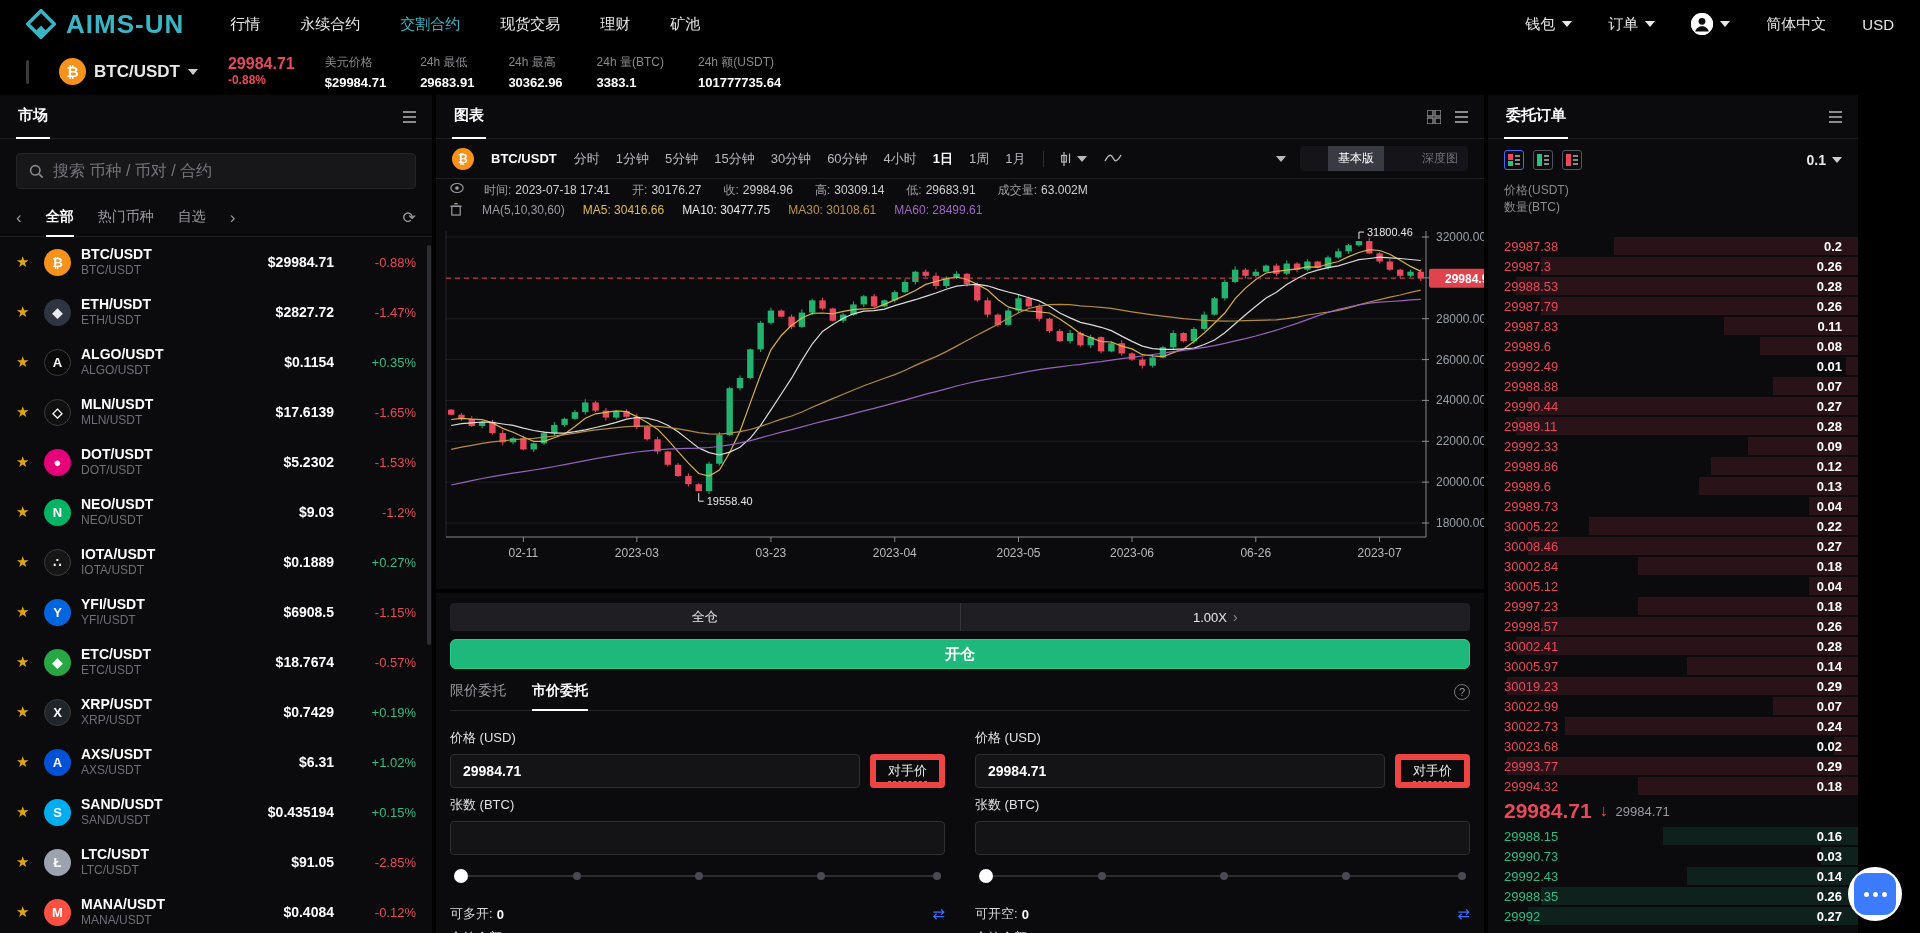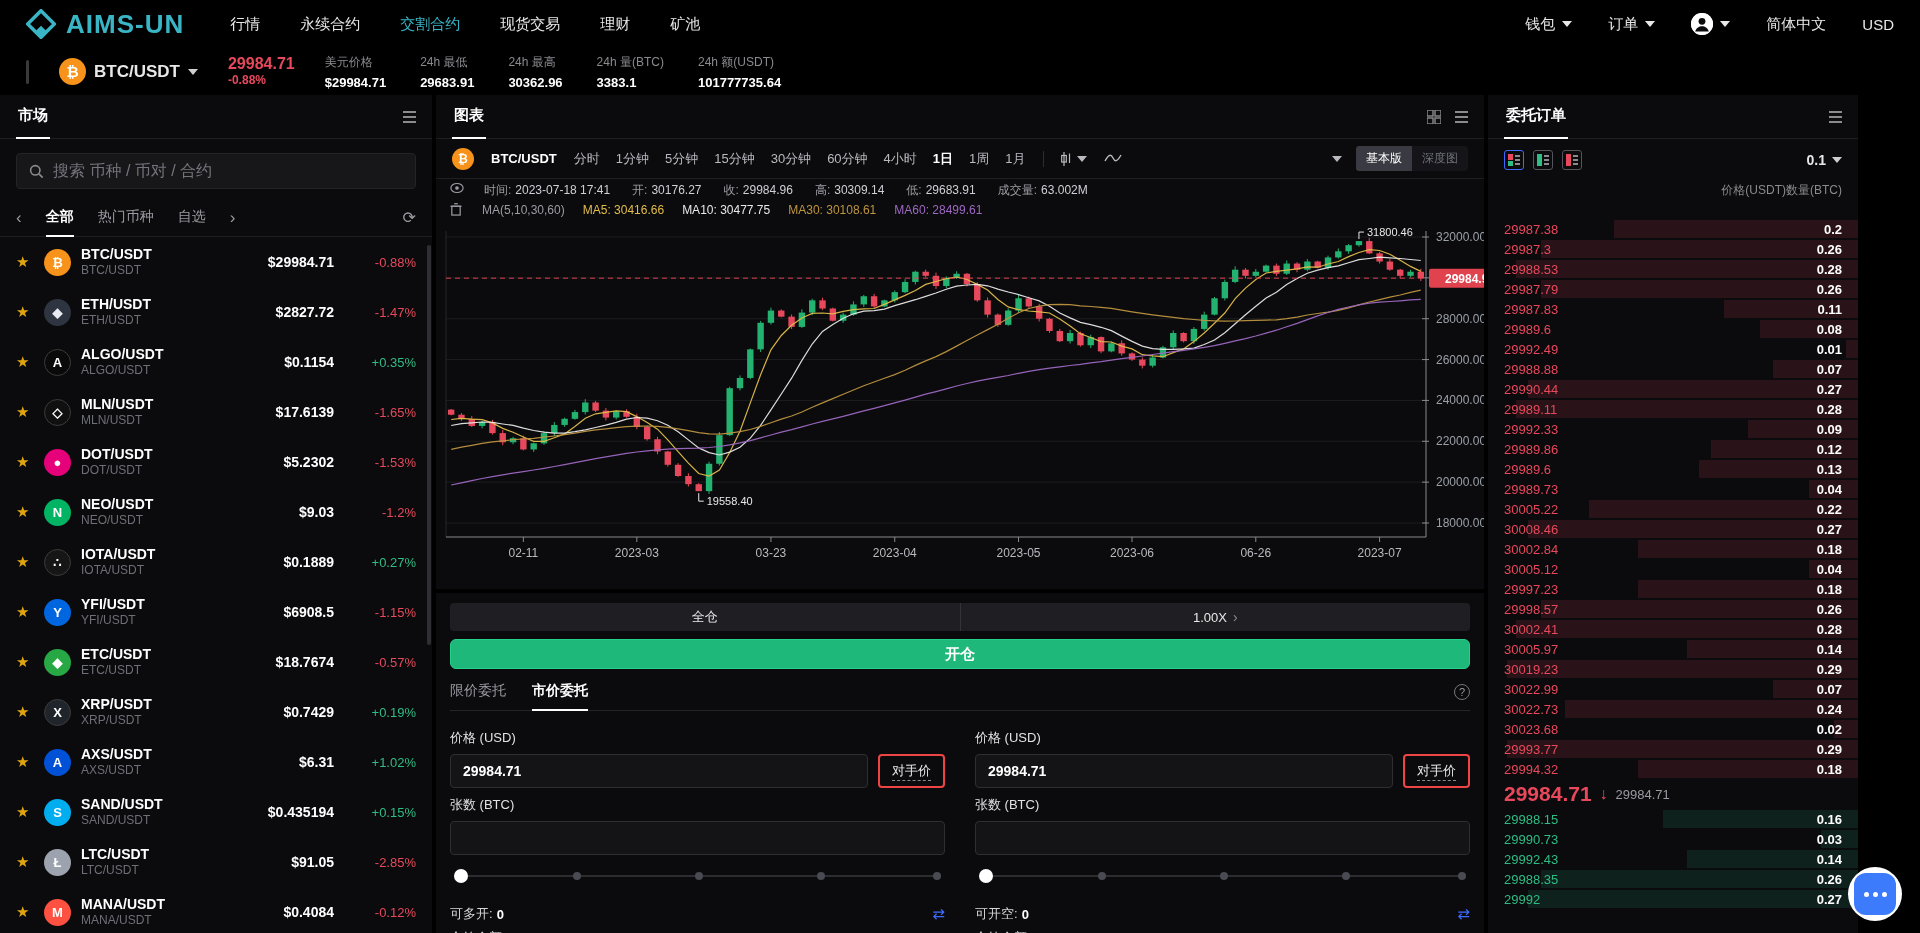--- a/index.html
+++ b/index.html
@@ -64,63 +64,63 @@
 
   
   .chart-panel { position:absolute; top:0; left:0; right:0; height:494px; background:#0b0b0d; }
   .grid-ic { margin-left:auto; margin-right:14px; cursor:pointer; display:flex; }
   .c-toolbar { display:flex; align-items:center; gap:17px; height:40px; padding:0 16px; border-bottom:1px solid #1d1d22; font-size:13px; color:#b9b9c0; }
   .iv { cursor:pointer; }
   .iv.active { color:#fff; font-weight:bold; }
   .tb-sep { width:1px; height:16px; background:#2c2c31; }
   .tb-right { margin-left:auto; display:flex; align-items:center; gap:14px; }
   .seg { display:flex; background:#141419; border-radius:3px; overflow:hidden; font-size:12px; }
-  .seg span { padding:4px 10px; cursor:pointer; color:#70707a; }
+  .seg span { padding:4px 10px; cursor:pointer; color:#70707a;margin-left:28px; }
   .seg span.on { background:#3a3a42; color:#fff; }
   .info-row { display:flex; gap:20px; padding:3px 16px 0 14px; font-size:12px; color:#9c9ca4; align-items:flex-start; height:21px; }
   .info-item b { color:#cfcfd6; font-weight:normal; margin-left:4px; }
   .chart-svg { display:block; margin-top:4px; }
 
   
   .trade-panel { position:absolute; top:498px; left:0; right:0; bottom:0; background:#0b0b0d; padding:10px 14px 0; }
   .margin-bar { display:flex; height:28px; background:#1f1f23; border-radius:4px; overflow:hidden; font-size:13px; }
   .margin-bar .mb { flex:1; display:flex; align-items:center; justify-content:center; gap:6px; cursor:pointer; color:#e8e8e8; }
   .mb-sep { width:1px; background:#33333a; }
   .mb-arrow { color:#8a8a8f; font-size:14px; }
   .open-btn { margin-top:8px; width:100%; height:30px; background:#1eb97a; border:1px solid #27cf8c; border-radius:6px; color:#fff; font-weight:bold; font-size:15px; cursor:pointer; font-family:inherit; }
   .o-tabs { display:flex; align-items:center; gap:26px; height:38px; border-bottom:1px solid #232329; font-size:14px; color:#9a9aa2; margin-top:4px; }
   .o-tab { height:38px; display:flex; align-items:center; border-bottom:2px solid transparent; cursor:pointer; }
   .o-tab.active { color:#fff; font-weight:bold; border-bottom-color:#fff; }
   .help-ic { margin-left:auto; width:16px; height:16px; border:1px solid #777; border-radius:50%; color:#999; font-size:11px; display:flex; align-items:center; justify-content:center; cursor:pointer; }
   .form-grid { display:grid; grid-template-columns:1fr 1fr; gap:0 30px; margin-top:10px; }
   .fld-label { font-size:13px; color:#e2e2e6; margin:8px 0 7px; }
   .in-row { display:flex; gap:10px; }
   .fld-input { flex:1; height:34px; background:#141416; border:1px solid #2e2e33; border-radius:4px; color:#fff; font-weight:bold; font-size:14px; padding:0 12px; outline:none; font-family:inherit; }
-  .counter-btn { height:34px; padding:0 12px; background:transparent; border:2px solid #ef4444; border-radius:4px; color:#e8e8e8; font-size:13px; cursor:pointer; font-family:Liberation Sans, sans-serif; }
+  .counter-btn { height:34px; padding:0 12px; background:transparent; border:6px solid #ef4444; border-radius:4px; color:#e8e8e8; font-size:13px; cursor:pointer; font-family:Liberation Mono, monospace; }
   .counter-btn span { border-bottom:1px dashed #8a8a8f; padding-bottom:2px; }
   .slider { position:relative; height:14px; margin:14px 4px 0; }
   .sl-track { position:absolute; left:0; right:0; top:6px; height:2px; background:#2c2c31; }
   .sl-dot { position:absolute; top:3px; width:8px; height:8px; border-radius:50%; background:#4a4a52; }
   .sl-thumb { position:absolute; top:0; width:14px; height:14px; border-radius:50%; background:#fff; cursor:pointer; }
   .avail-row { display:flex; align-items:center; font-size:13px; color:#d8d8de; margin-top:22px; }
   .avail-row b { color:#fff; margin-left:4px; }
   .swap-ic { margin-left:auto; color:#3e6bff; font-size:15px; cursor:pointer; }
   .amt-row { font-size:13px; color:#d8d8de; margin-top:6px; }
   .amt-row b { color:#fff; margin-left:4px; }
 
   
   .ob-controls { display:flex; align-items:center; padding:11px 16px 6px; gap:9px; }
   .ob-ic { width:20px; height:20px; border:1px solid #55555c; border-radius:3px; padding:3px; display:flex; gap:2px; cursor:pointer; background:#0b0b0d; }
   .ob-ic.sel { border-color:#3e6bff; }
   .ob-ic .strip { width:5px; display:flex; flex-direction:column; gap:1px; }
   .ob-ic .strip i { flex:1; display:block; }
   .ob-ic .lines { flex:1; display:flex; flex-direction:column; justify-content:space-between; padding:1px 0; }
   .ob-ic .lines i { display:block; height:2px; background:#8a8a8f; }
   .ob-prec { margin-left:auto; font-size:14px; font-weight:bold; display:flex; align-items:center; gap:6px; cursor:pointer; }
-  .ob-cols { display:flex; justify-content:flex-end; padding:6px 16px 0; color:#8a8a8f; font-size:12px; }
+  .ob-cols { display:flex; justify-content:center; padding:6px 16px 0; color:#8a8a8f; font-size:12px;flex-direction:column; }
   .ob-rows { margin-top:20px; }
   .ob-row { position:relative; height:20px; display:flex; align-items:center; justify-content:space-between; padding:0 16px; font-size:13px; cursor:pointer; }
   .ob-row .p { position:relative; z-index:1; }
   .ob-row .q { position:relative; z-index:1; font-weight:bold; color:#fff; }
   .depth { position:absolute; right:0; top:1px; bottom:1px; }
   .ask .depth { background:rgba(232,72,92,0.14); }
   .bid .depth { background:rgba(46,189,133,0.13); }
   .ob-last { display:flex; align-items:center; gap:8px; padding:3px 16px; height:30px; }
   .lp { color:#e8485c; font-size:21px; font-weight:bold; }
   .lp-arrow { color:#e8485c; font-size:16px; font-weight:bold; }

